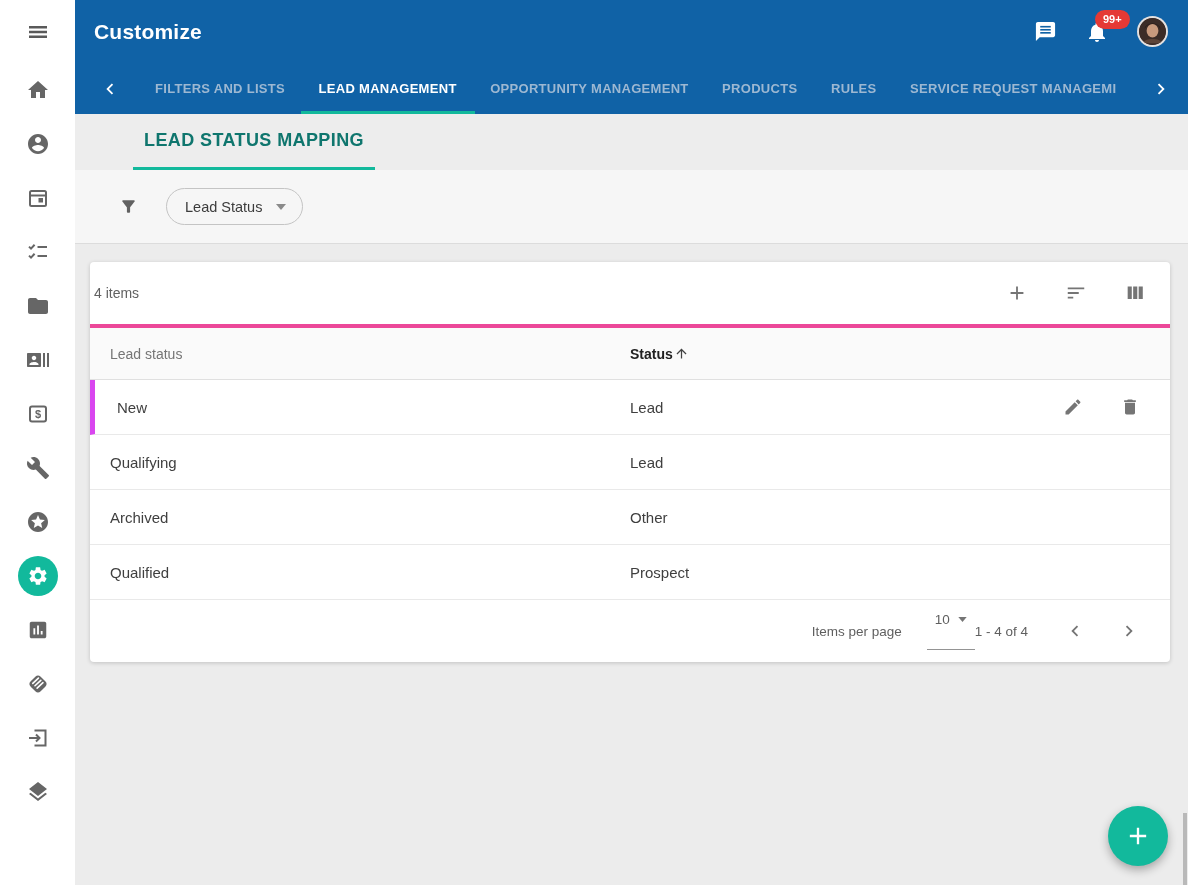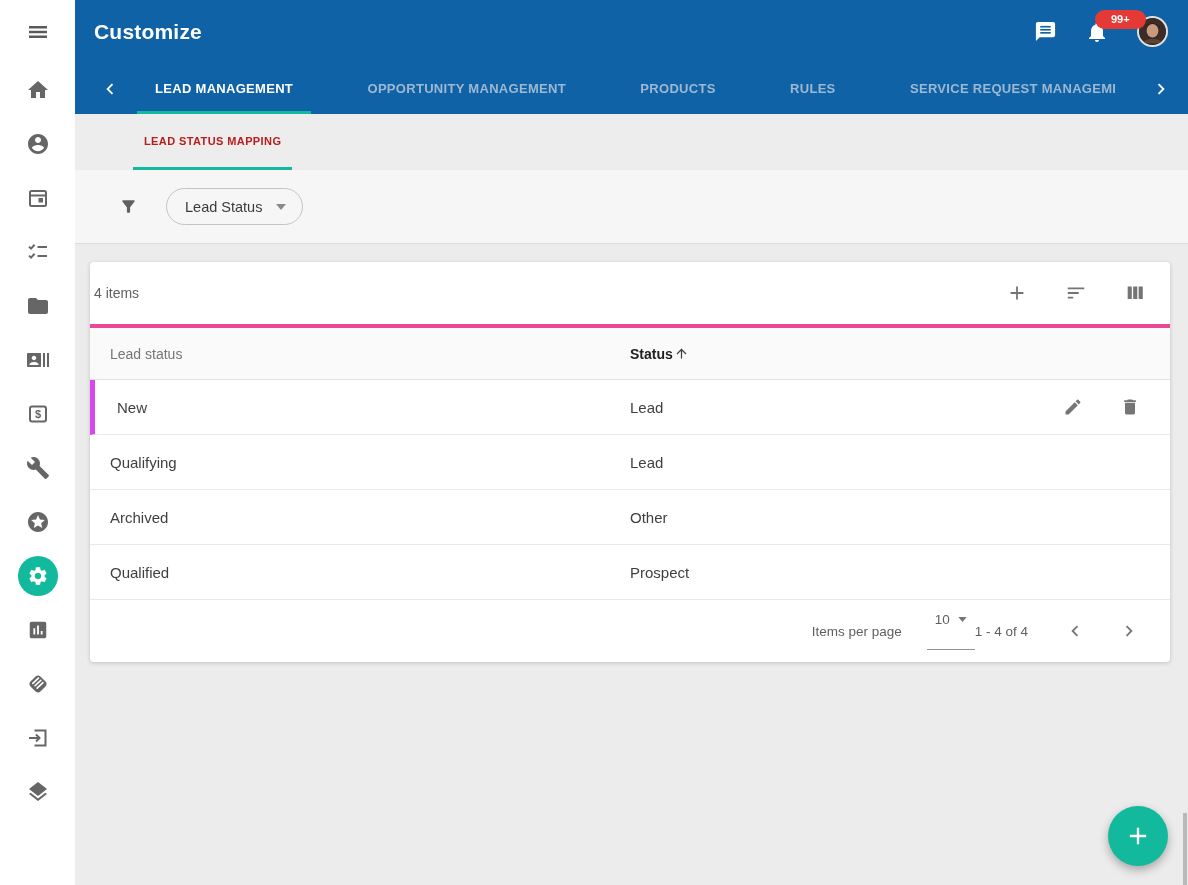--- a/index.html
+++ b/index.html
@@ -37,21 +37,21 @@
   .appbar {
     position:absolute; left:75px; top:0; right:0; height:63px;
     background:#1062A6; display:flex; align-items:center;
     padding:0 20px 0 19px;
   }
   .appbar-title { color:#fff; font-size:21px; font-weight:bold; letter-spacing:.2px; }
   .appbar-right { margin-left:auto; display:flex; align-items:center; gap:28px; }
   .bell-wrap { position:relative; }
   .badge {
     position:absolute; top:-10px; left:10px;
-    min-width:29px; height:19px; padding:0 16px;
+    min-width:29px; height:19px; padding:0 8px;
     background:#E53935; border-radius:10px;
     color:#fff; font-size:11px; font-weight:bold;
     display:flex; align-items:center; justify-content:center;
   }
   .avatar {
     width:31px; height:31px; border-radius:50%;
     border:2px solid rgba(255,255,255,.85); overflow:hidden; cursor:pointer;
     background:#4a3631;
   }
 
@@ -77,21 +77,21 @@
   }
   .tab.clipped { max-width:218px; overflow:hidden; }
 
   
   .subtabbar {
     position:absolute; left:75px; top:114px; right:0; height:56px;
     background:#EDEDED; display:flex; align-items:stretch; padding-left:58px;
   }
   .subtab {
     display:flex; align-items:center; padding:0 11px;
-    font-size:11px; font-weight:bold; letter-spacing:.4px; color:#b91c1c;
+    font-size:18px; font-weight:bold; letter-spacing:.4px; color:#0f766e;
     cursor:pointer; border-bottom:3px solid transparent;
   }
   .subtab.active { border-bottom-color:#12B99C; }
 
   
   .filterbar {
     position:absolute; left:75px; top:170px; right:0; height:74px;
     background:#F6F6F6; border-bottom:1px solid #DCDCDC;
     display:flex; align-items:center; padding-left:44px;
   }
@@ -327,20 +327,21 @@
 
 <div class="tabbar">
   <div class="tab-scroll-btn">
     <span>
       <svg width="22" height="22" viewBox="0 0 24 24">
           <path fill="#fff" d="M15.41 7.41L14 6l-6 6 6 6 1.41-1.41L10.83 12z"></path>
         </svg>
     </span>
   </div>
   <div class="tabs">
+    <div class="tab">FILTERS AND LISTS</div>
     <div class="tab active">LEAD MANAGEMENT</div>
     <div class="tab">OPPORTUNITY MANAGEMENT</div>
     <div class="tab">PRODUCTS</div>
     <div class="tab">RULES</div>
     <div class="tab clipped">SERVICE REQUEST MANAGEMI</div>
   </div>
   <div class="tab-scroll-btn">
     <span>
       <svg width="22" height="22" viewBox="0 0 24 24">
           <path fill="#fff" d="M10 6L8.59 7.41 13.17 12l-4.58 4.59L10 18l6-6z"></path>

